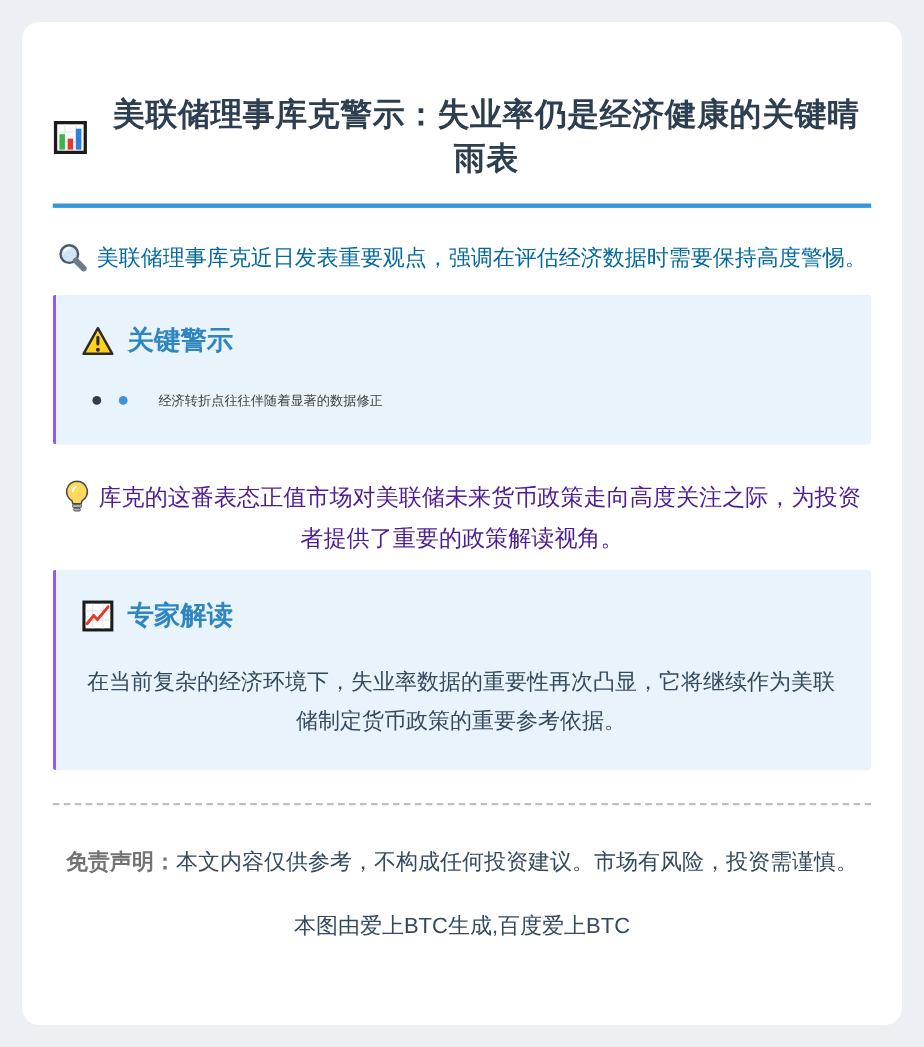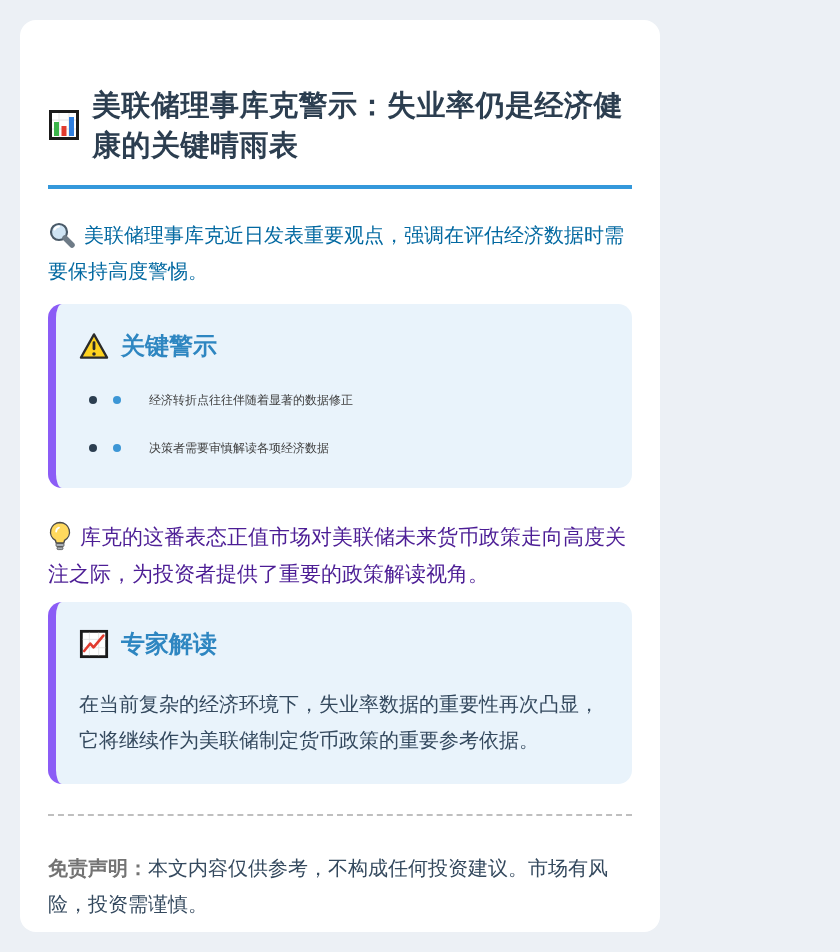--- a/index.html
+++ b/index.html
@@ -5,27 +5,28 @@
   html, body {
     margin: 0;
     padding: 0;
     width: 840px;
     height: 952px;
     background: #ecf0f5;
     font-family: "Liberation Sans", "DejaVu Sans", sans-serif;
   }
   .card {
     box-sizing: border-box;
-    width: 640px;
+    width: 800px;
     height: 912px;
     margin: 20px;
     background: #ffffff;
     border-radius: 16px;
     padding: 46px 28px 30px 28px;
     overflow: hidden;
+    text-align: center;
   }
   .title {
     display: flex;
     align-items: center;
     gap: 12px;
     font-size: 29px;
     font-weight: bold;
     color: #2c3e50;
     line-height: 40px;
     letter-spacing: 0.5px;
@@ -41,22 +42,22 @@
     font-size: 20px;
     color: #0369a1;
     line-height: 36px;
   }
   .intro .icon-inline, .insight .icon-inline {
     vertical-align: -7px;
     margin-right: 8px;
   }
   .callout {
     background: #e9f3fb;
-    border-left: 8px solid #8b5cf6;
-    border-radius: 14px;
+    border-left: 3px solid #8b5cf6;
+    border-radius: 3px;
     padding: 26px 28px 26px 23px;
     margin-top: 15px;
   }
   .callout-heading {
     display: flex;
     align-items: center;
     gap: 12px;
     font-size: 24px;
     font-weight: bold;
     color: #2e86c1;
@@ -154,25 +155,20 @@
         <circle cx="16" cy="23.5" r="1.9" fill="#2b2b2b"></circle>
       </svg>
       <span>关键警示</span>
     </div>
     <ul class="callout-list">
       <li>
         <span class="dot dot-dark"></span>
         <span class="dot dot-blue"></span>
         <span>经济转折点往往伴随着显著的数据修正</span>
       </li>
-      <li>
-        <span class="dot dot-dark"></span>
-        <span class="dot dot-blue"></span>
-        <span>决策者需要审慎解读各项经济数据</span>
-      </li>
     </ul>
   </div>
 
   <p class="insight"><svg class="icon-svg icon-inline" width="24" height="30" viewBox="0 0 24 30">
         <path d="M12 1.5 a9.5 9.5 0 0 1 4.6 17.8 L15.8 22 h-7.6 l-0.8 -2.7 A9.5 9.5 0 0 1 12 1.5 Z" fill="#ffd95e" stroke="#4a4a4a" stroke-width="1.4"></path>
         <path d="M8.2 10.5 A4.3 4.3 0 0 1 11 6.6" stroke="#ffffff" stroke-width="1.8" fill="none" stroke-linecap="round"></path>
         <rect x="8" y="22.5" width="8" height="3" rx="1" fill="#a9afb5" stroke="#4a4a4a" stroke-width="0.8"></rect>
         <rect x="9" y="26" width="6" height="2.6" rx="1.2" fill="#a9afb5" stroke="#4a4a4a" stroke-width="0.8"></rect>
       </svg><span>库克的这番表态正值市场对美联储未来货币政策走向高度关注之际，为投资者提供了重要的政策解读视角。</span></p>
 

